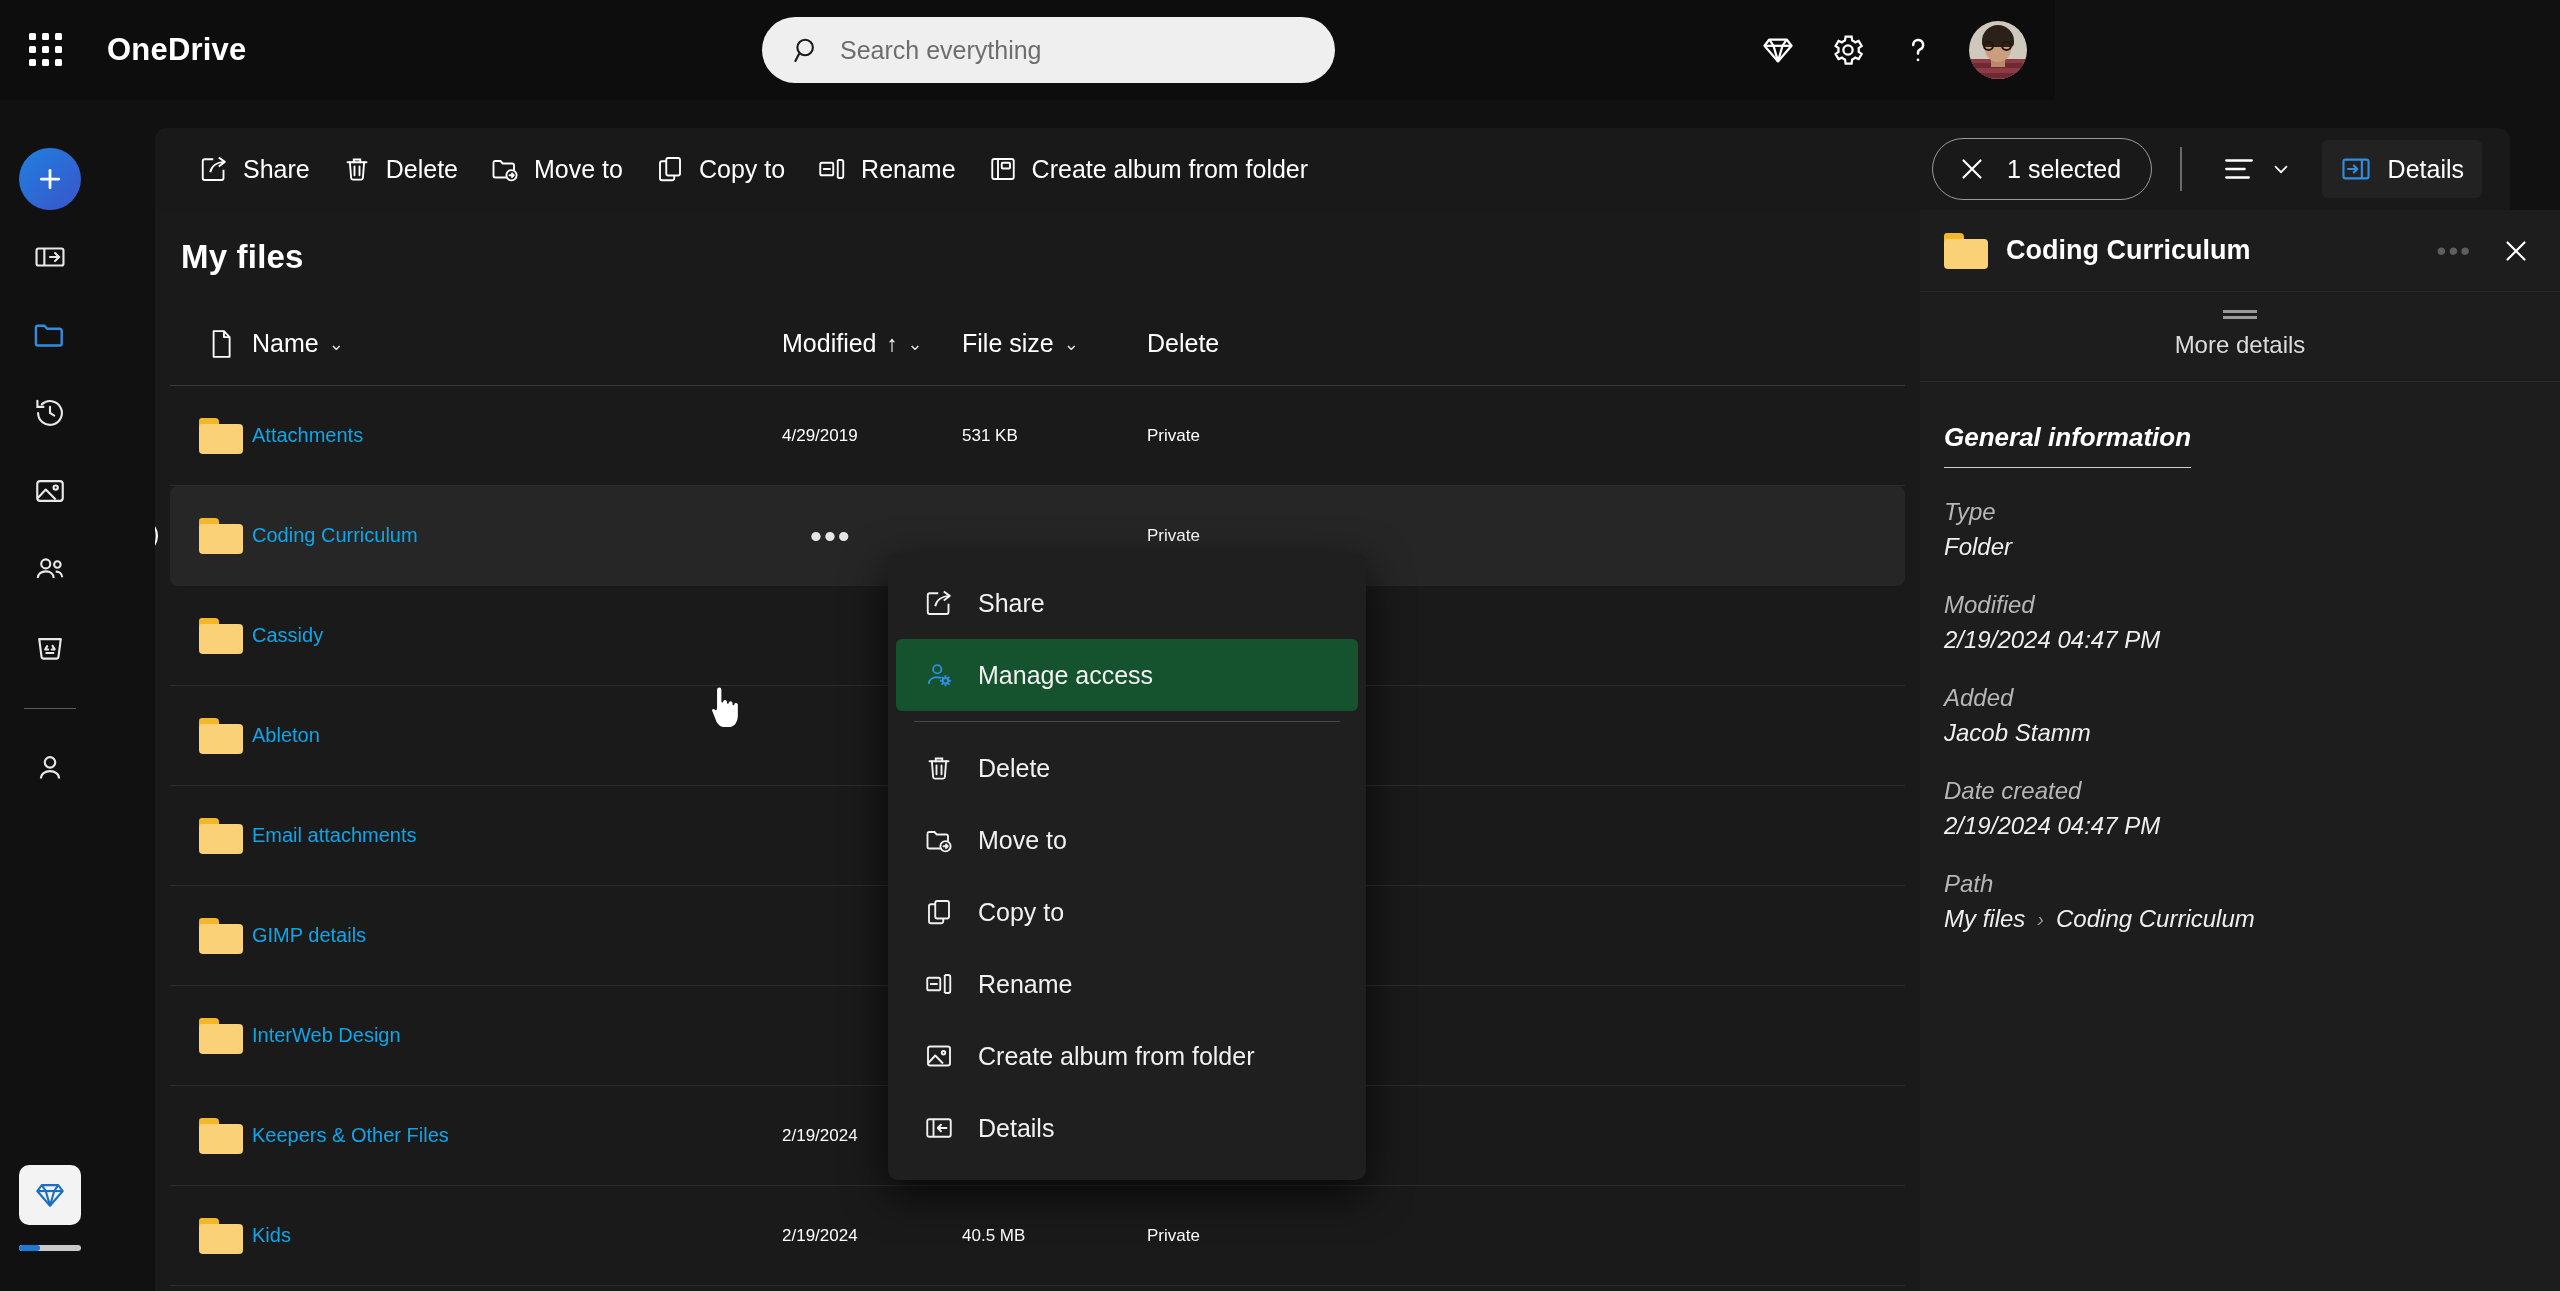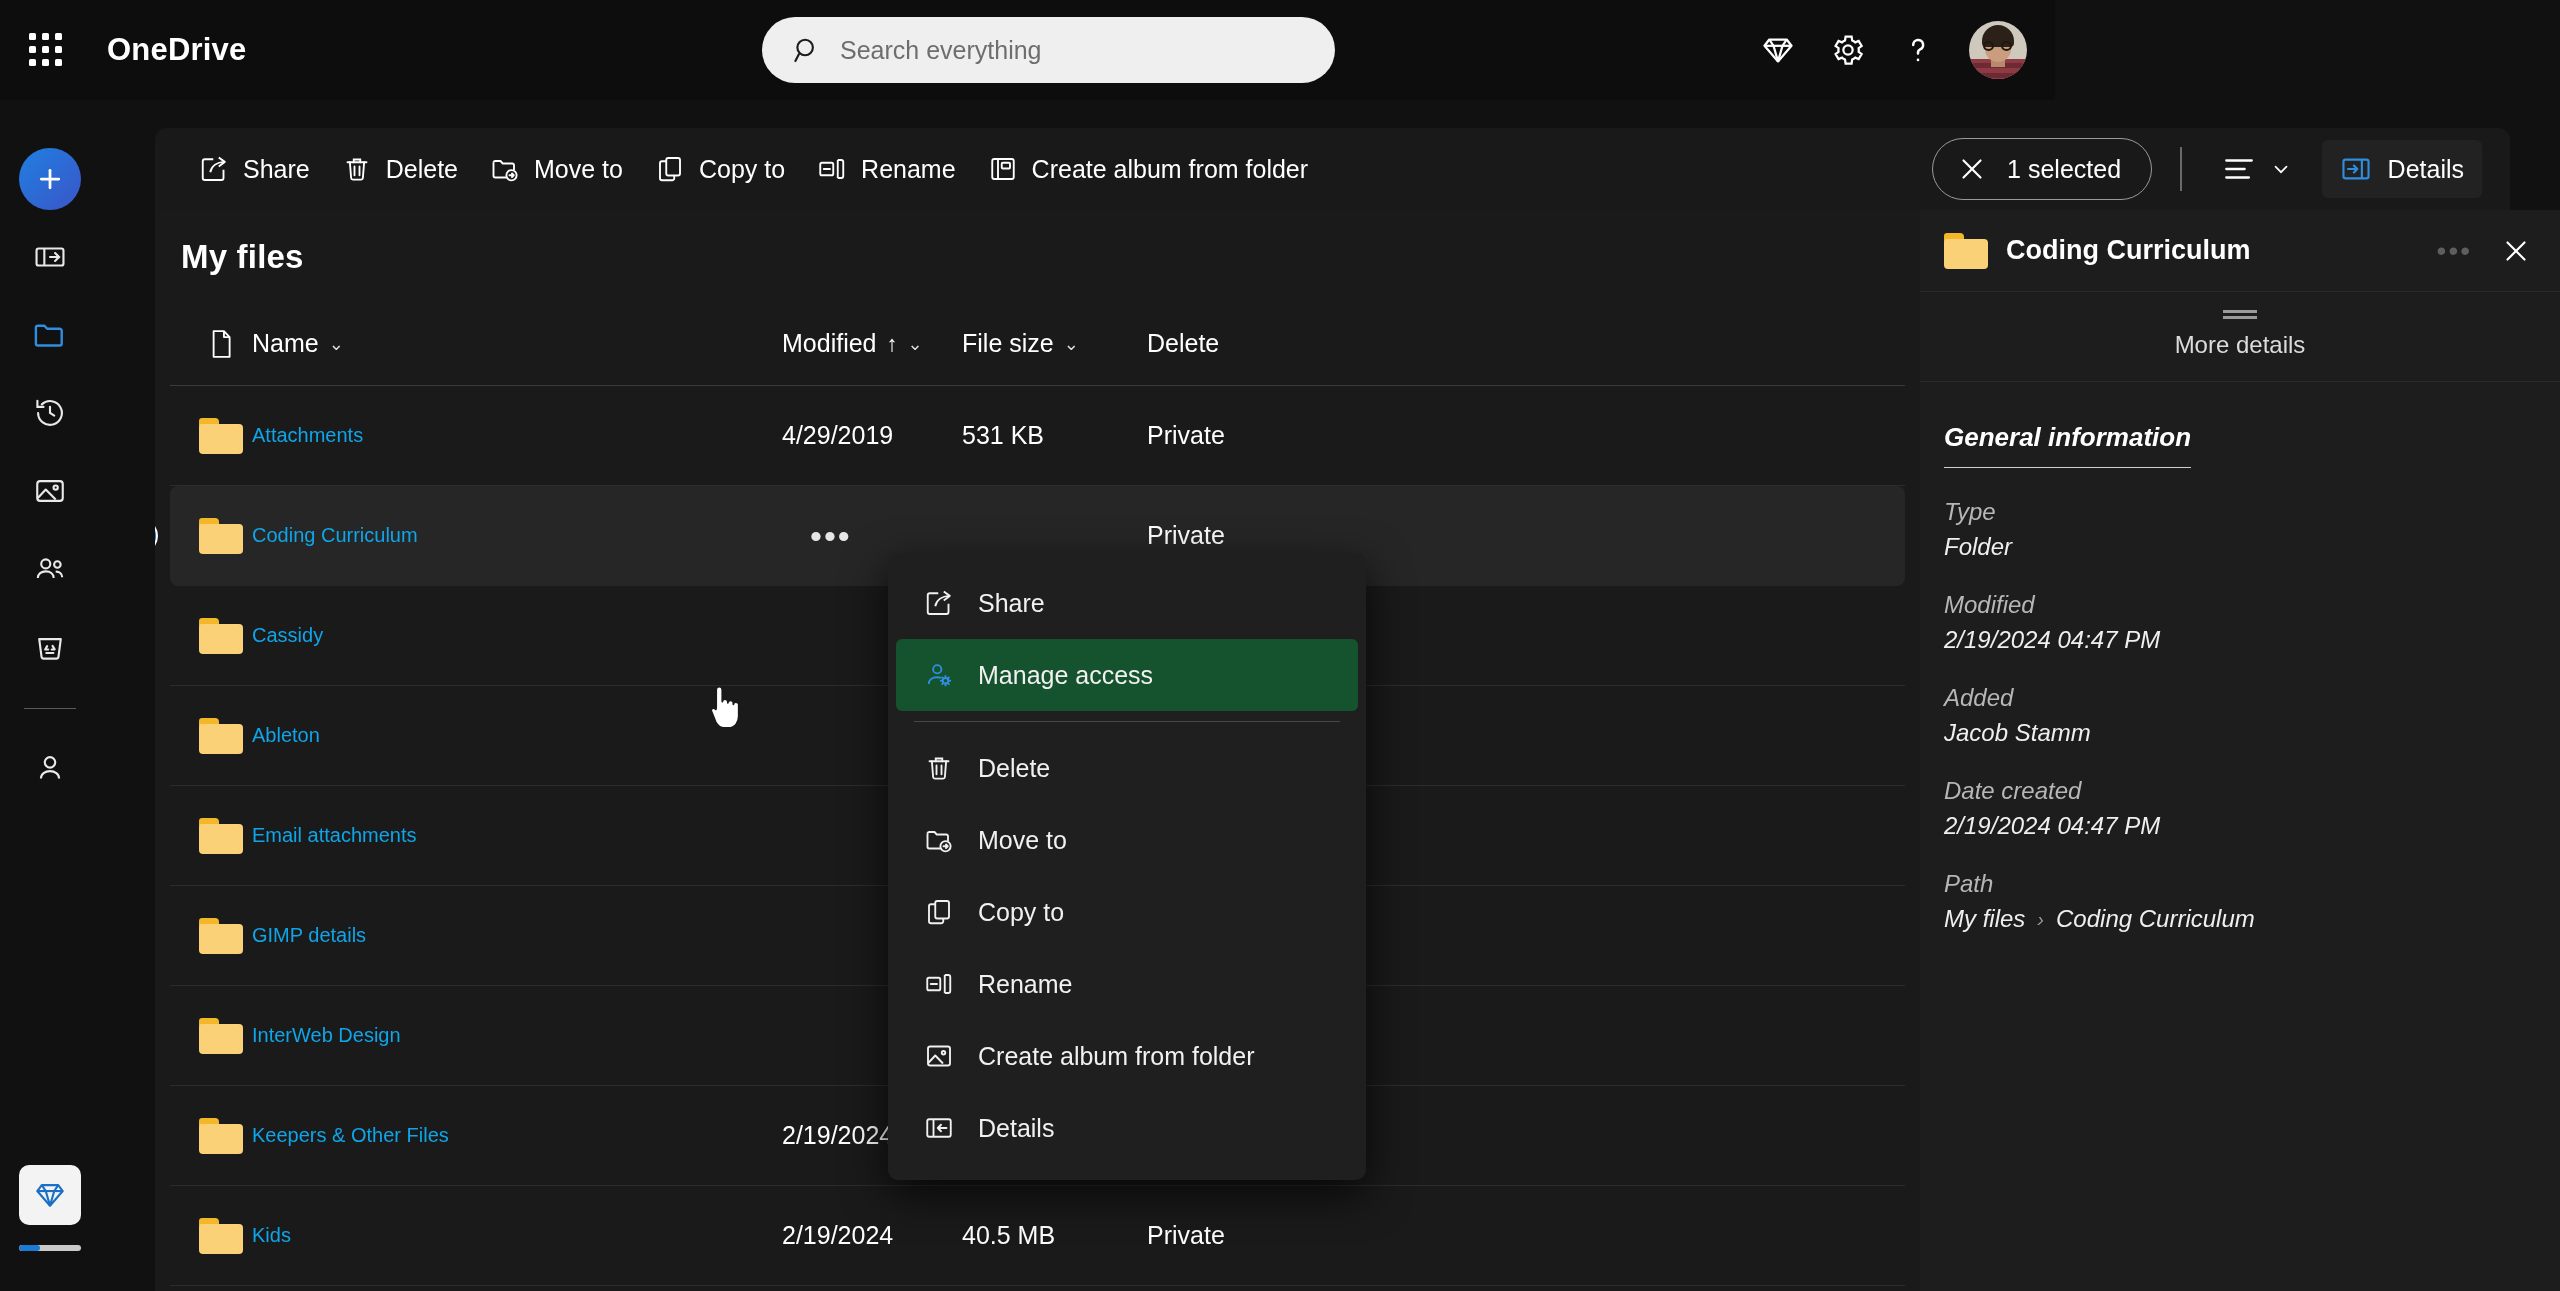--- a/index.html
+++ b/index.html
@@ -147,21 +147,21 @@
   .hcell .sortup { font-size: 22px; color: #ffffff; }
   .chev { font-size: 18px; color: #e0e0e0; }
 
   .row {
     display: flex; align-items: center; height: 100px; padding-left: 20px;
     margin: 0 15px; border-bottom: 1px solid #2c2c2c; position: relative;
     cursor: pointer;
   }
   .row.selected { background: #262626; border-radius: 8px; border-bottom-color: transparent; }
   .rowname { font-size: 20px; color: #0ea5e9; }
-  .rowcell { font-size: 25px; color: #ffffff; }
+  .rowcell { font-size: 17px; color: #ffffff; }
   .check {
     position: absolute; left: -48px; top: 50%; transform: translateY(-50%);
     width: 36px; height: 36px; border-radius: 50%; background: #1a7ad4;
     border: 2px solid #ffffff; display: flex; align-items: center; justify-content: center;
   }
   .folder {
     width: 44px; height: 36px; position: relative; flex: none;
   }
   .folder::before {
     content:""; position:absolute; left:0; top:0; width:20px; height:8px;

